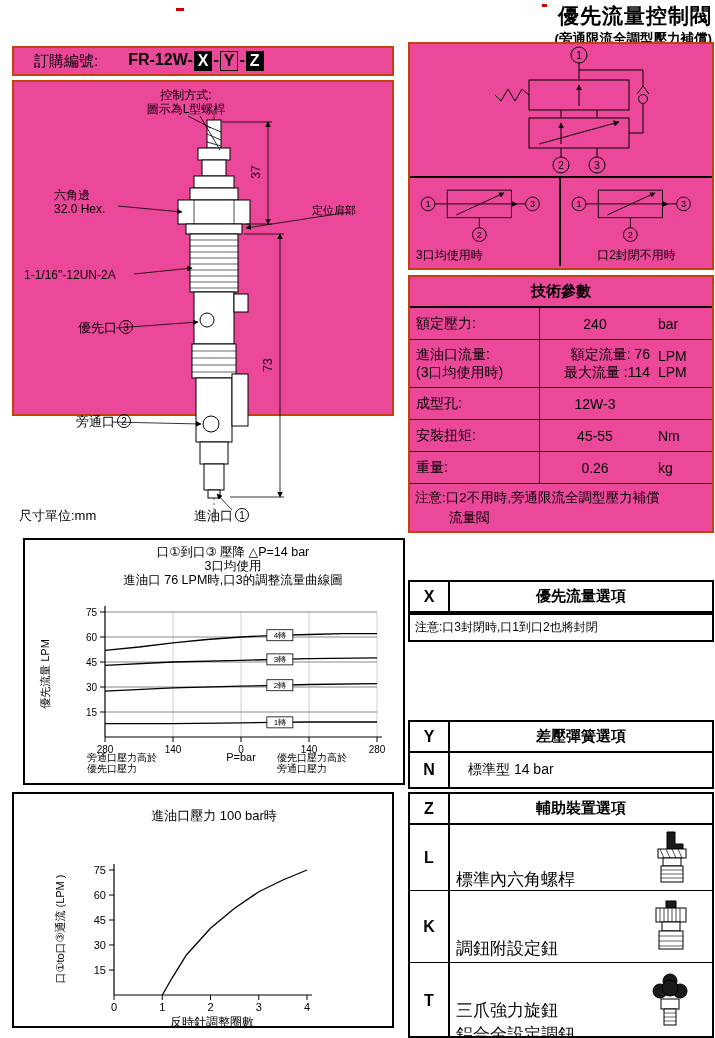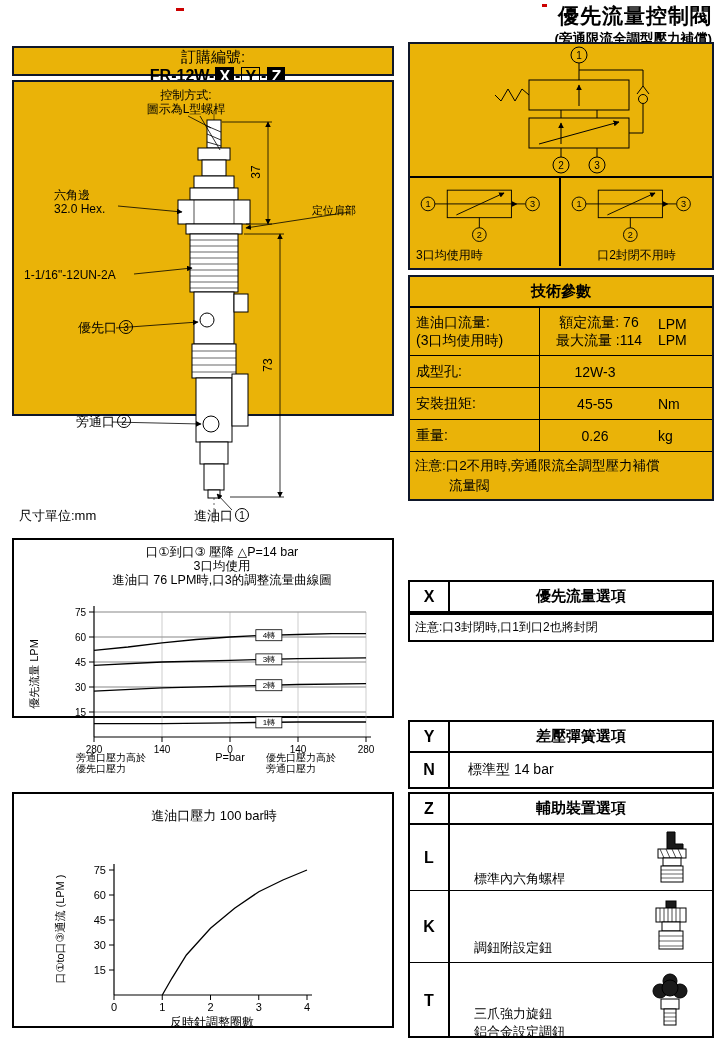--- a/index.html
+++ b/index.html
@@ -1,19 +1,19 @@
 <!DOCTYPE html>
 <html><head>
 <meta charset="utf-8">
 <style>
   * { margin:0; padding:0; box-sizing:border-box; }
   body { background:#fff; }
   #page { position:relative; width:715px; height:1038px; background:#fff; color:#000;
           font-family:"Liberation Sans","DejaVu Sans",sans-serif; overflow:hidden; }
-  .box { position:absolute; border:2px solid #0f172a; background:#eab308;flex-direction:column; }
+  .box { position:absolute; border:2px solid #c2410c; background:#ec4899; }
 
   
   .title-block { position:absolute; top:2px; right:3px; text-align:right; }
   .title { font-size:21px; font-weight:700; letter-spacing:1px; }
   .subtitle { font-size:13.5px; font-weight:700; }
   .red-mark { position:absolute; width:8px; height:3px; background:#c00; }
 
   
   .order-box { left:12px; top:46px; width:382px; height:30px; display:flex; align-items:center; }
   .order-label { margin-left:20px; font-size:15px; }
@@ -37,43 +37,43 @@
   .schem-sub.left { border-right:2px solid #000; }
   .sub-caption { position:absolute; bottom:2px; left:6px; font-size:12px; }
   .schem-sub.right .sub-caption { left:50%; transform:translateX(-50%); width:max-content; }
 
   
   .params-box { left:408px; top:275px; width:306px; }
   .params-title { text-align:center; font-weight:700; font-size:15px; padding:5px 0; border-bottom:2px solid #000; }
   .prow { display:flex; border-bottom:1px solid #000; font-size:14px; align-items:stretch; min-height:32px; }
   .pl { width:130px; padding-left:6px; border-right:1px solid #000; display:flex; flex-direction:column; justify-content:center; }
   .pv { width:110px; display:flex; flex-direction:column; justify-content:center; text-align:center; }
-  .pv.lft { text-align:center; padding-left:8px; }
+  .pv.lft { text-align:right; padding-left:8px; }
   .pu { width:62px; display:flex; flex-direction:column; justify-content:center; padding-left:8px; }
   .pnote { font-size:13.5px; padding:4px 5px; line-height:1.45; }
   .pnote .indent { padding-left:34px; }
 
   
   .opt-box { position:absolute; left:408px; width:306px; border:2px solid #000; background:#fff; }
   .opt-header { display:flex; border-bottom:2px solid #000; }
   .opt-code { width:40px; border-right:2px solid #000; display:flex; align-items:center; justify-content:center;
               font-weight:700; font-size:16px; }
   .opt-title { flex:1; text-align:center; font-weight:700; font-size:15px; padding:5px 0; }
   .opt-row { display:flex; }
   .opt-body { flex:1; font-size:12.5px; padding:8px 5px; line-height:1.55; }
   .opt-body.big { font-size:14px; padding:6px 5px 6px 18px; display:flex; align-items:center; }
   .opt-note { border-top:2px solid #000; font-size:12px; padding:4px 5px; }
   .optz-item { display:flex; border-bottom:1px solid #000; align-items:center; }
   .optz-item:last-child { border-bottom:none; }
-  .optz-label { flex:1; font-size:13px; line-height:1.4; padding-left:24px;margin-top:44px; }
+  .optz-label { flex:1; font-size:17px; line-height:1.4; padding-left:6px;margin-top:44px; }
   .optz-icon { width:84px; display:flex; justify-content:center; align-items:center; padding:4px 0; }
 
   
   .chart-box { position:absolute; left:12px; width:382px; border:2px solid #000; background:#fff; }
-  #chart1-box { top:538px; height:180px; }
+  #chart1-box { top:538px; height:247px;margin-left:11px; }
   #chart2-box { top:792px; height:236px; }
   svg text { font-family:"Liberation Sans","DejaVu Sans",sans-serif; fill:#000; }
 </style>
 </head>
 <body>
 
 <div id="page">
 
   <div class="red-mark" style="left:176px;top:8px;"></div>
   <div class="red-mark" style="left:542px;top:4px;width:5px;"></div>
@@ -247,20 +247,25 @@
           <text x="127" y="28.5" text-anchor="middle" font-size="10">3</text>
           <text x="69" y="62" text-anchor="middle" font-size="10">2</text>
         </svg>
         <div class="sub-caption">口2封閉不用時</div>
       </div>
     </div>
   </div>
 
   <div class="box params-box">
     <div class="params-title">技術參數</div>
+    <div class="prow">
+      <div class="pl">額定壓力:</div>
+      <div class="pv">240</div>
+      <div class="pu">bar</div>
+    </div>
     <div class="prow" style="min-height:48px;">
       <div class="pl">
         <div>進油口流量:</div>
         <div>(3口均使用時)</div>
       </div>
       <div class="pv lft">
         <div>額定流量: 76</div>
         <div>最大流量 :114</div>
       </div>
       <div class="pu">

